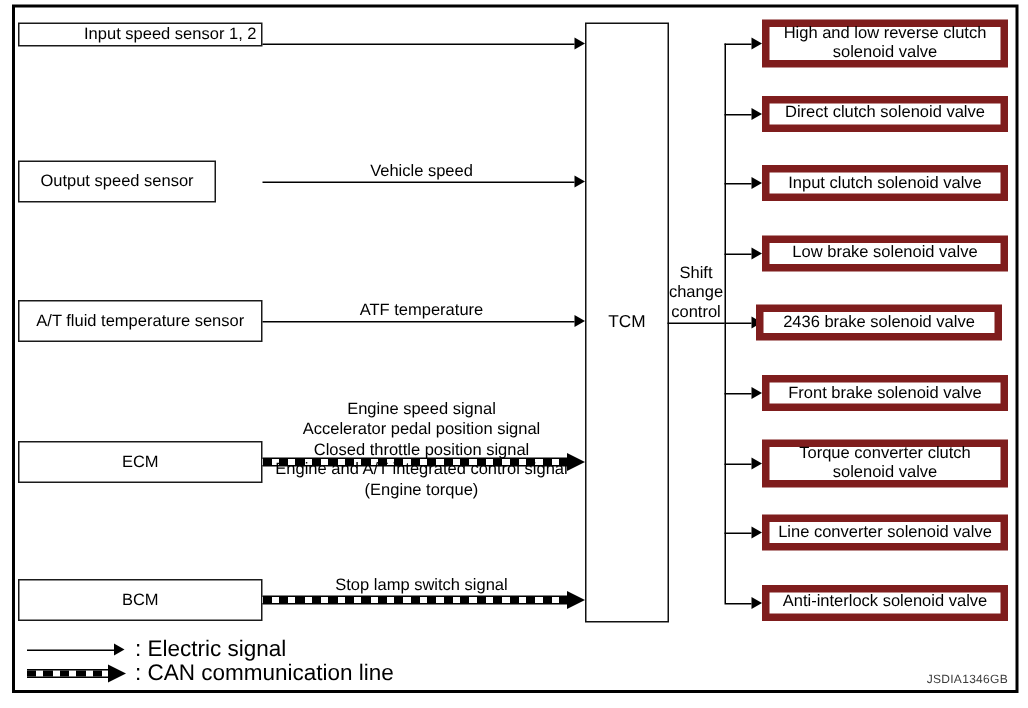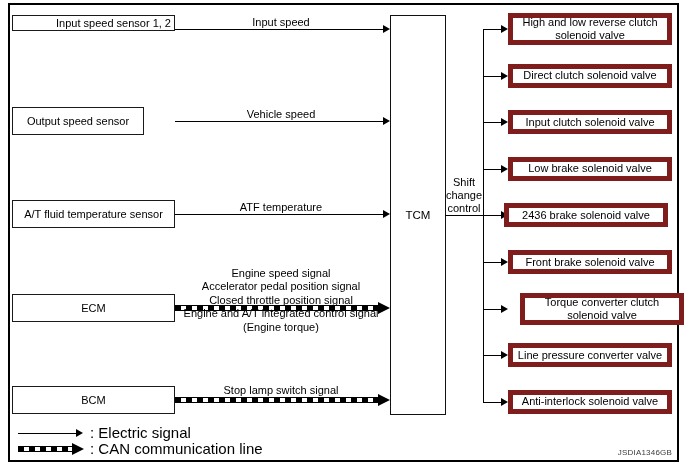--- a/index.html
+++ b/index.html
@@ -101,21 +101,20 @@
 
   <div class="hline" style="left:175px;top:214px;width:208px;"></div>
   <div class="ah" style="left:383px;top:210px;"></div>
 
   <div class="can-band" style="left:175px;top:305px;width:203px;"></div>
   <div class="can-ah" style="left:378px;top:302px;"></div>
 
   <div class="can-band" style="left:175px;top:397px;width:203px;"></div>
   <div class="can-ah" style="left:378px;top:394px;"></div>
 
-  <div class="siglabel" style="left:175px;top:16px;width:212px;">Input speed</div>
   <div class="siglabel" style="left:175px;top:108px;width:212px;">Vehicle speed</div>
   <div class="siglabel" style="left:175px;top:201px;width:212px;">ATF temperature</div>
   <div class="siglabel" style="left:170px;top:236px;width:222px;margin-top:31px;">Engine speed signal
 Accelerator pedal position signal
 Closed throttle position signal
 Engine and A/T integrated control signal
 (Engine torque)</div>
   <div class="siglabel" style="left:175px;top:384px;width:212px;">Stop lamp switch signal</div>
 
   <div class="tcm">TCM</div>
@@ -153,22 +152,22 @@
 
   <div class="hline" style="left:483px;top:401.5px;width:18px;"></div>
   <div class="ah" style="left:501px;top:397.5px;"></div>
 
   <div class="box outbox" style="left:508px;top:13px;width:164px;height:32px;">High and low reverse clutch solenoid valve</div>
   <div class="box outbox" style="left:508px;top:63.5px;width:164px;height:24px;">Direct clutch solenoid valve</div>
   <div class="box outbox" style="left:508px;top:110px;width:164px;height:24px;">Input clutch solenoid valve</div>
   <div class="box outbox" style="left:508px;top:156.5px;width:164px;height:24px;">Low brake solenoid valve</div>
   <div class="box outbox" style="left:504px;top:203px;width:164px;height:24px;">2436 brake solenoid valve</div>
   <div class="box outbox" style="left:508px;top:250px;width:164px;height:24px;">Front brake solenoid valve</div>
-  <div class="box outbox" style="left:508px;top:292.5px;width:164px;height:32px;margin-left:12px;">Torque converter clutch solenoid valve</div>
-  <div class="box outbox" style="left:508px;top:343px;width:164px;height:24px;">Line pressure converter valve</div>
+  <div class="box outbox" style="left:508px;top:292.5px;width:164px;height:32px;">Torque converter clutch solenoid valve</div>
+  <div class="box outbox" style="left:508px;top:343px;width:164px;height:24px;">Line converter solenoid valve</div>
   <div class="box outbox" style="left:508px;top:389.5px;width:164px;height:24px;">Anti-interlock solenoid valve</div>
 
   <div>
     <div class="hline" style="left:18px;top:433px;width:58px;"></div>
     <div class="ah" style="left:76px;top:429px;"></div>
     <div class="legend-text" style="left:90px;top:427px;">: Electric signal</div>
 
     <div class="can-band" style="left:18px;top:446px;width:54px;"></div>
     <div class="can-ah" style="left:72px;top:443px;"></div>
     <div class="legend-text" style="left:90px;top:443px;">: CAN communication line</div>

